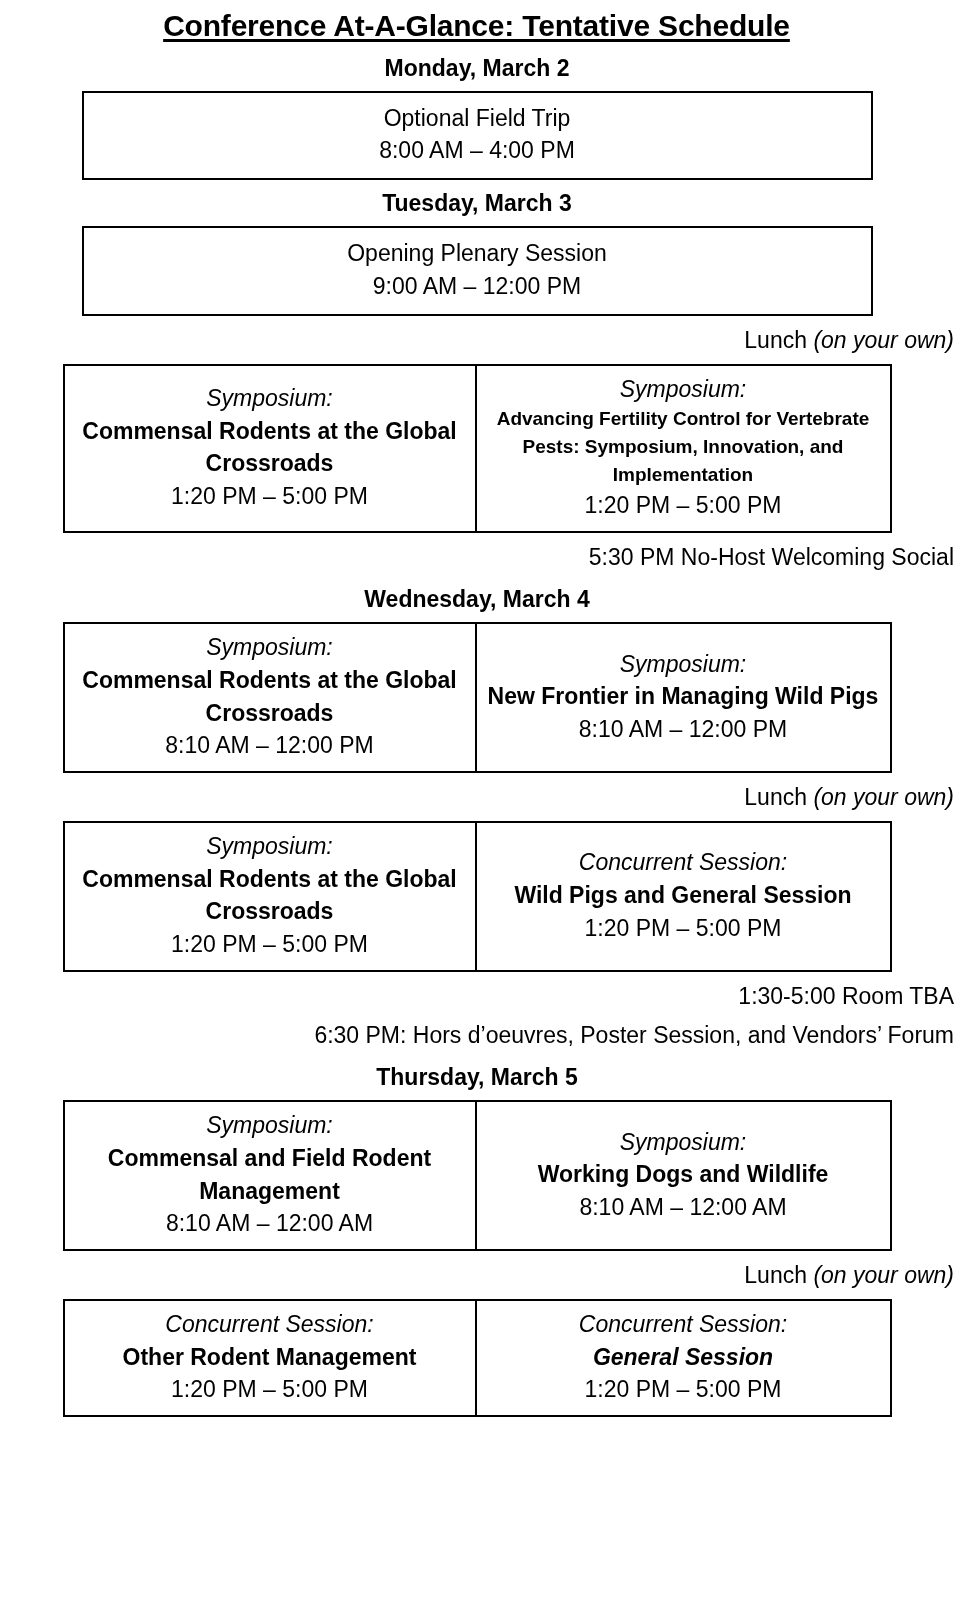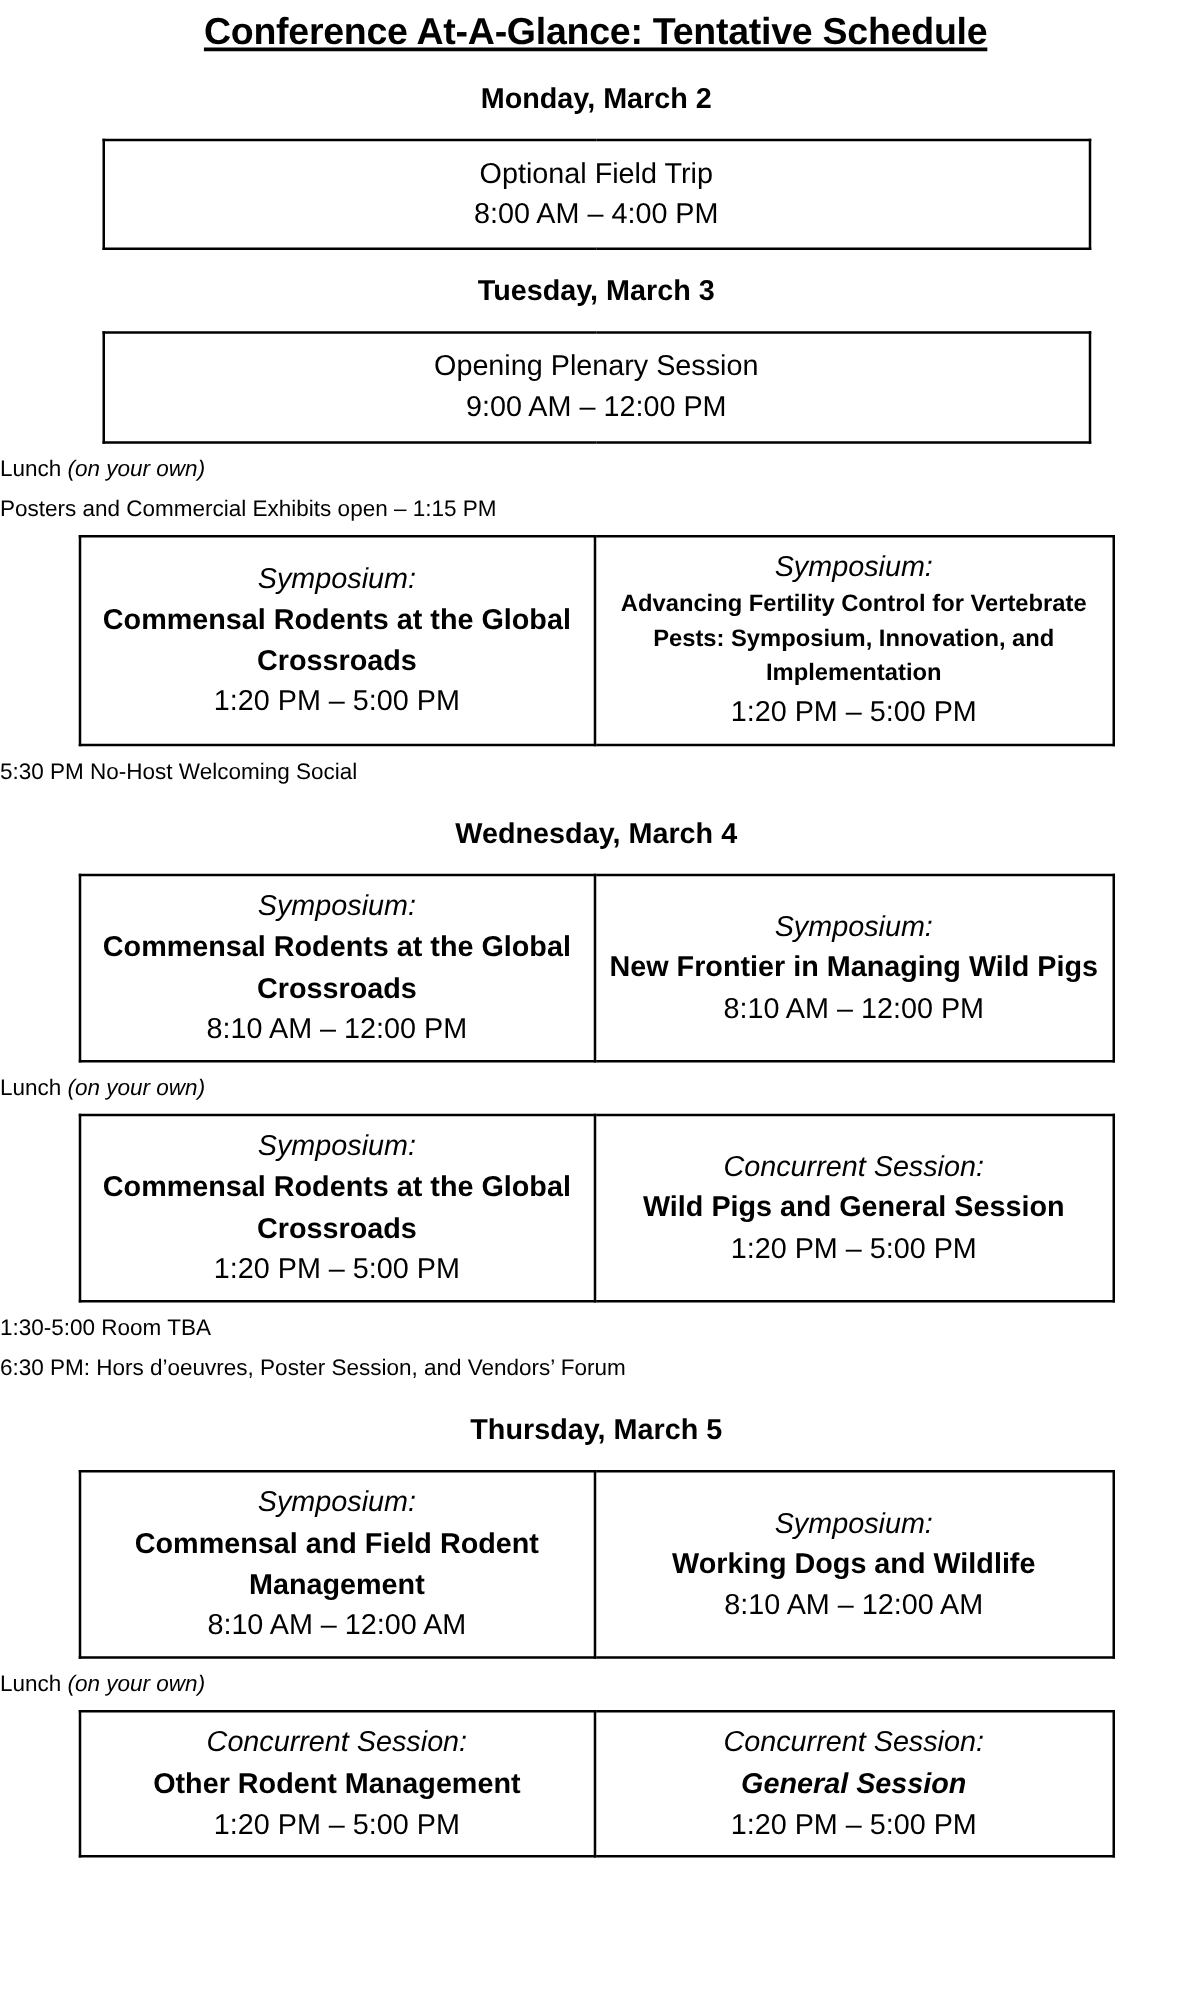--- a/index.html
+++ b/index.html
@@ -32,28 +32,28 @@
     line-height: 1.32;
     margin: 0 1px 4px 0;
   }
 
   
   .day-heading {
     text-align: center;
     font-size: 23px;
     font-weight: bold;
     line-height: 1.40;
-    margin: 14px;
+    margin: 4px;
     padding: 2px 0 3px 0;
   }
 
   
   .note-line {
-    text-align: left;
-    font-size: 18px;
+    text-align: right;
+    font-size: 23px;
     font-weight: normal;
     line-height: 1.40;
     margin: 0;
     padding: 3px 0 4px 0;
     white-space: nowrap;
   }
   .note-line .it { font-style: italic; }
   .note-line .bd { font-weight: bold; }
 
   
@@ -131,21 +131,20 @@
       <td colspan="2">
         <div class="cell-plain">Opening Plenary Session</div>
         <div class="cell-time">9:00 AM – 12:00 PM</div>
       </td>
     </tr>
   </tbody>
     </table>
 
   <div class="note-line"><span>Lunch </span><span class="it">(on your own)</span></div>
 
-  <div class="note-line">Posters and Commercial Exhibits open – 1:15 PM</div>
 
   <table class="sched-table">
     <tbody>
         <tr>
       <td class="col-left">
         <div class="cell-kind">Symposium:</div>
         <div class="cell-title">Commensal Rodents at the Global Crossroads</div>
         <div class="cell-time">1:20 PM – 5:00 PM</div>
       </td>
       <td class="col-right">

